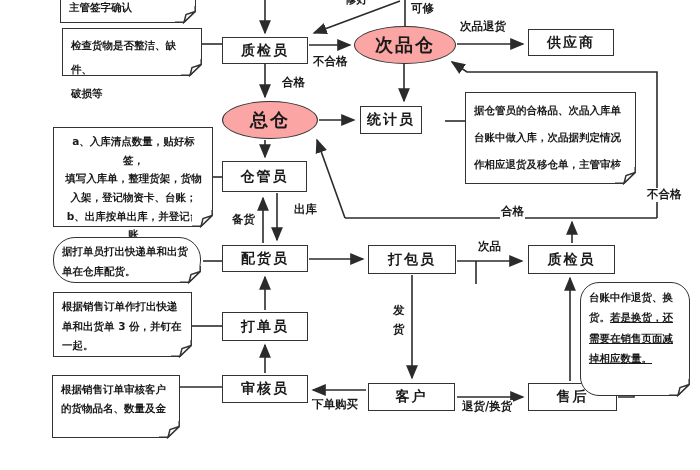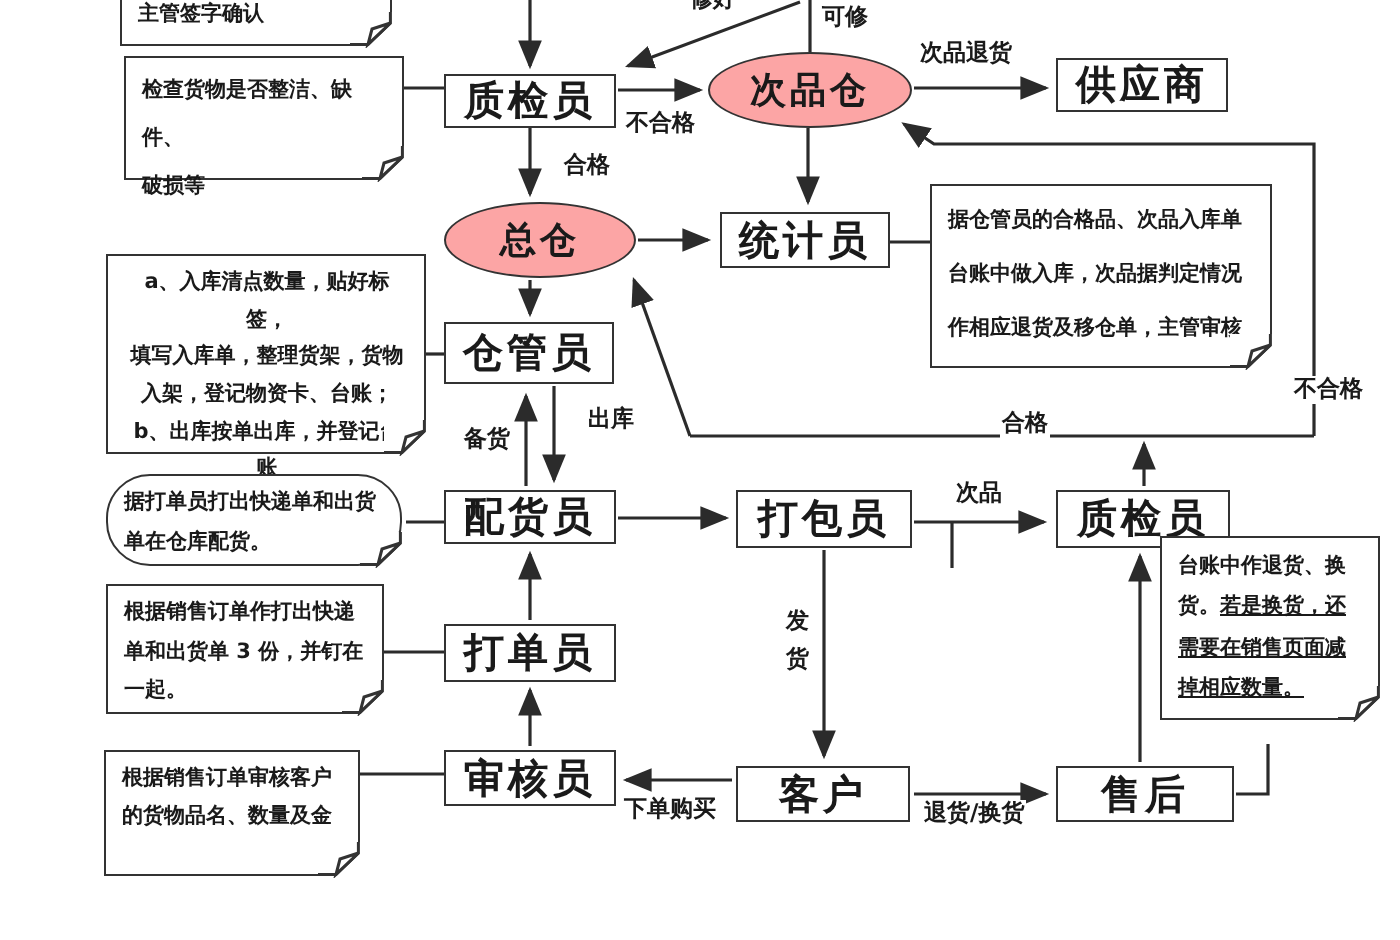--- a/index.html
+++ b/index.html
@@ -1,21 +1,21 @@
 <!DOCTYPE html>
 <html><head>
 <meta charset="utf-8">
 <style>
   html,body{margin:0;padding:0;background:#fff;}
   .stage{position:relative;width:700px;height:470px;background:#ffffff;overflow:hidden;
          font-family:"DejaVu Sans",sans-serif;color:#1a1a1a;}
   svg.wires{position:absolute;left:0;top:0;z-index:1;}
   .pnode{position:absolute;z-index:2;border:1.8px solid #333;background:#fff;box-sizing:border-box;
          display:flex;align-items:center;justify-content:center;
-         font-size:20px;font-weight:bold;letter-spacing:2px;}
+         font-size:14px;font-weight:bold;letter-spacing:2px;}
   .enode{position:absolute;z-index:2;border:1.6px solid #333;background:#fca5a5;box-sizing:border-box;
          border-radius:50%;display:flex;align-items:center;justify-content:center;
          font-size:18px;font-weight:bold;letter-spacing:2px;}
   .note{position:absolute;z-index:2;border:1.5px solid #333;background:#fff;box-sizing:border-box;
         font-size:10.5px;font-weight:bold;padding:4px 7px 2px 8px;line-height:1.85;}
   .note.center{text-align:center;}
   .fold{position:absolute;right:-1.5px;bottom:-1.5px;display:block;}
   .elabel{position:absolute;z-index:3;font-size:11.5px;font-weight:bold;white-space:nowrap;
           background:#fff;padding:0 1px;line-height:1.2;}
   .vlabel{position:absolute;z-index:3;font-size:11.5px;font-weight:bold;background:#fff;
@@ -73,21 +73,21 @@
     </div>
   <div class="enode" style="left:354px;top:26px;width:102px;height:38px;">
       <span>次品仓</span>
     </div>
   <div class="pnode" style="left:528px;top:29px;width:86px;height:27px;">
       <span>供应商</span>
     </div>
   <div class="enode" style="left:222px;top:101px;width:96px;height:38px;">
       <span>总仓</span>
     </div>
-  <div class="pnode" style="left:360px;top:106px;width:85px;height:28px;">
+  <div class="pnode" style="left:360px;top:106px;width:62px;height:28px;">
       <span>统计员</span>
     </div>
   <div class="pnode" style="left:222px;top:161px;width:85px;height:31px;">
       <span>仓管员</span>
     </div>
   <div class="pnode" style="left:222px;top:245px;width:86px;height:27px;">
       <span>配货员</span>
     </div>
   <div class="pnode" style="left:368px;top:245px;width:88px;height:29px;">
       <span>打包员</span>
@@ -110,21 +110,21 @@
 
   <div class="note" style="left:60px;top:-29px;width:136px;height:52px;">
     <div style="margin-top:22px;">主管签字确认</div>
     <svg class="fold" width="22" height="18" viewBox="0 0 22 18">
         <rect width="22" height="18" fill="#fff"></rect>
         <path d="M0,16.2 L9,16.2 L20.2,5.5 L20.2,0" fill="none" stroke="#333" stroke-width="1.5"></path>
         <path d="M9,16.2 L11,8.5 L20.2,5.5 Z" fill="#fff" stroke="#333" stroke-width="1.5"></path>
       </svg>
   </div>
 
-  <div class="note" style="left:62px;top:28px;width:140px;height:62px;line-height:2.3;">
+  <div class="note" style="left:62px;top:28px;width:140px;height:48px;line-height:2.3;">
     <div>检查货物是否整洁、缺件、</div>
     <div>破损等</div>
     <svg class="fold" width="22" height="18" viewBox="0 0 22 18">
         <rect width="22" height="18" fill="#fff"></rect>
         <path d="M0,16.2 L9,16.2 L20.2,5.5 L20.2,0" fill="none" stroke="#333" stroke-width="1.5"></path>
         <path d="M9,16.2 L11,8.5 L20.2,5.5 Z" fill="#fff" stroke="#333" stroke-width="1.5"></path>
       </svg>
   </div>
 
   <div class="note center" style="left:53px;top:127px;width:160px;height:100px;line-height:1.78;">
@@ -176,21 +176,21 @@
     <div>台账中做入库，次品据判定情况</div>
     <div>作相应退货及移仓单，主管审核</div>
     <svg class="fold" width="22" height="18" viewBox="0 0 22 18">
         <rect width="22" height="18" fill="#fff"></rect>
         <path d="M0,16.2 L9,16.2 L20.2,5.5 L20.2,0" fill="none" stroke="#333" stroke-width="1.5"></path>
         <path d="M9,16.2 L11,8.5 L20.2,5.5 Z" fill="#fff" stroke="#333" stroke-width="1.5"></path>
       </svg>
   </div>
 
 
-  <div class="note" style="left:580px;top:268px;width:110px;height:92px;line-height:1.95;">
+  <div class="note" style="left:580px;top:282px;width:110px;height:114px;line-height:1.95;border-radius:19px;">
     <div>台账中作退货、换</div>
     <div><span>货。</span><span class="u">若是换货，还</span></div>
     <div class="u">需要在销售页面减</div>
     <div class="u">掉相应数量。</div>
     <svg class="fold" width="22" height="18" viewBox="0 0 22 18">
         <rect width="22" height="18" fill="#fff"></rect>
         <path d="M0,16.2 L9,16.2 L20.2,5.5 L20.2,0" fill="none" stroke="#333" stroke-width="1.5"></path>
         <path d="M9,16.2 L11,8.5 L20.2,5.5 Z" fill="#fff" stroke="#333" stroke-width="1.5"></path>
       </svg>
   </div>

